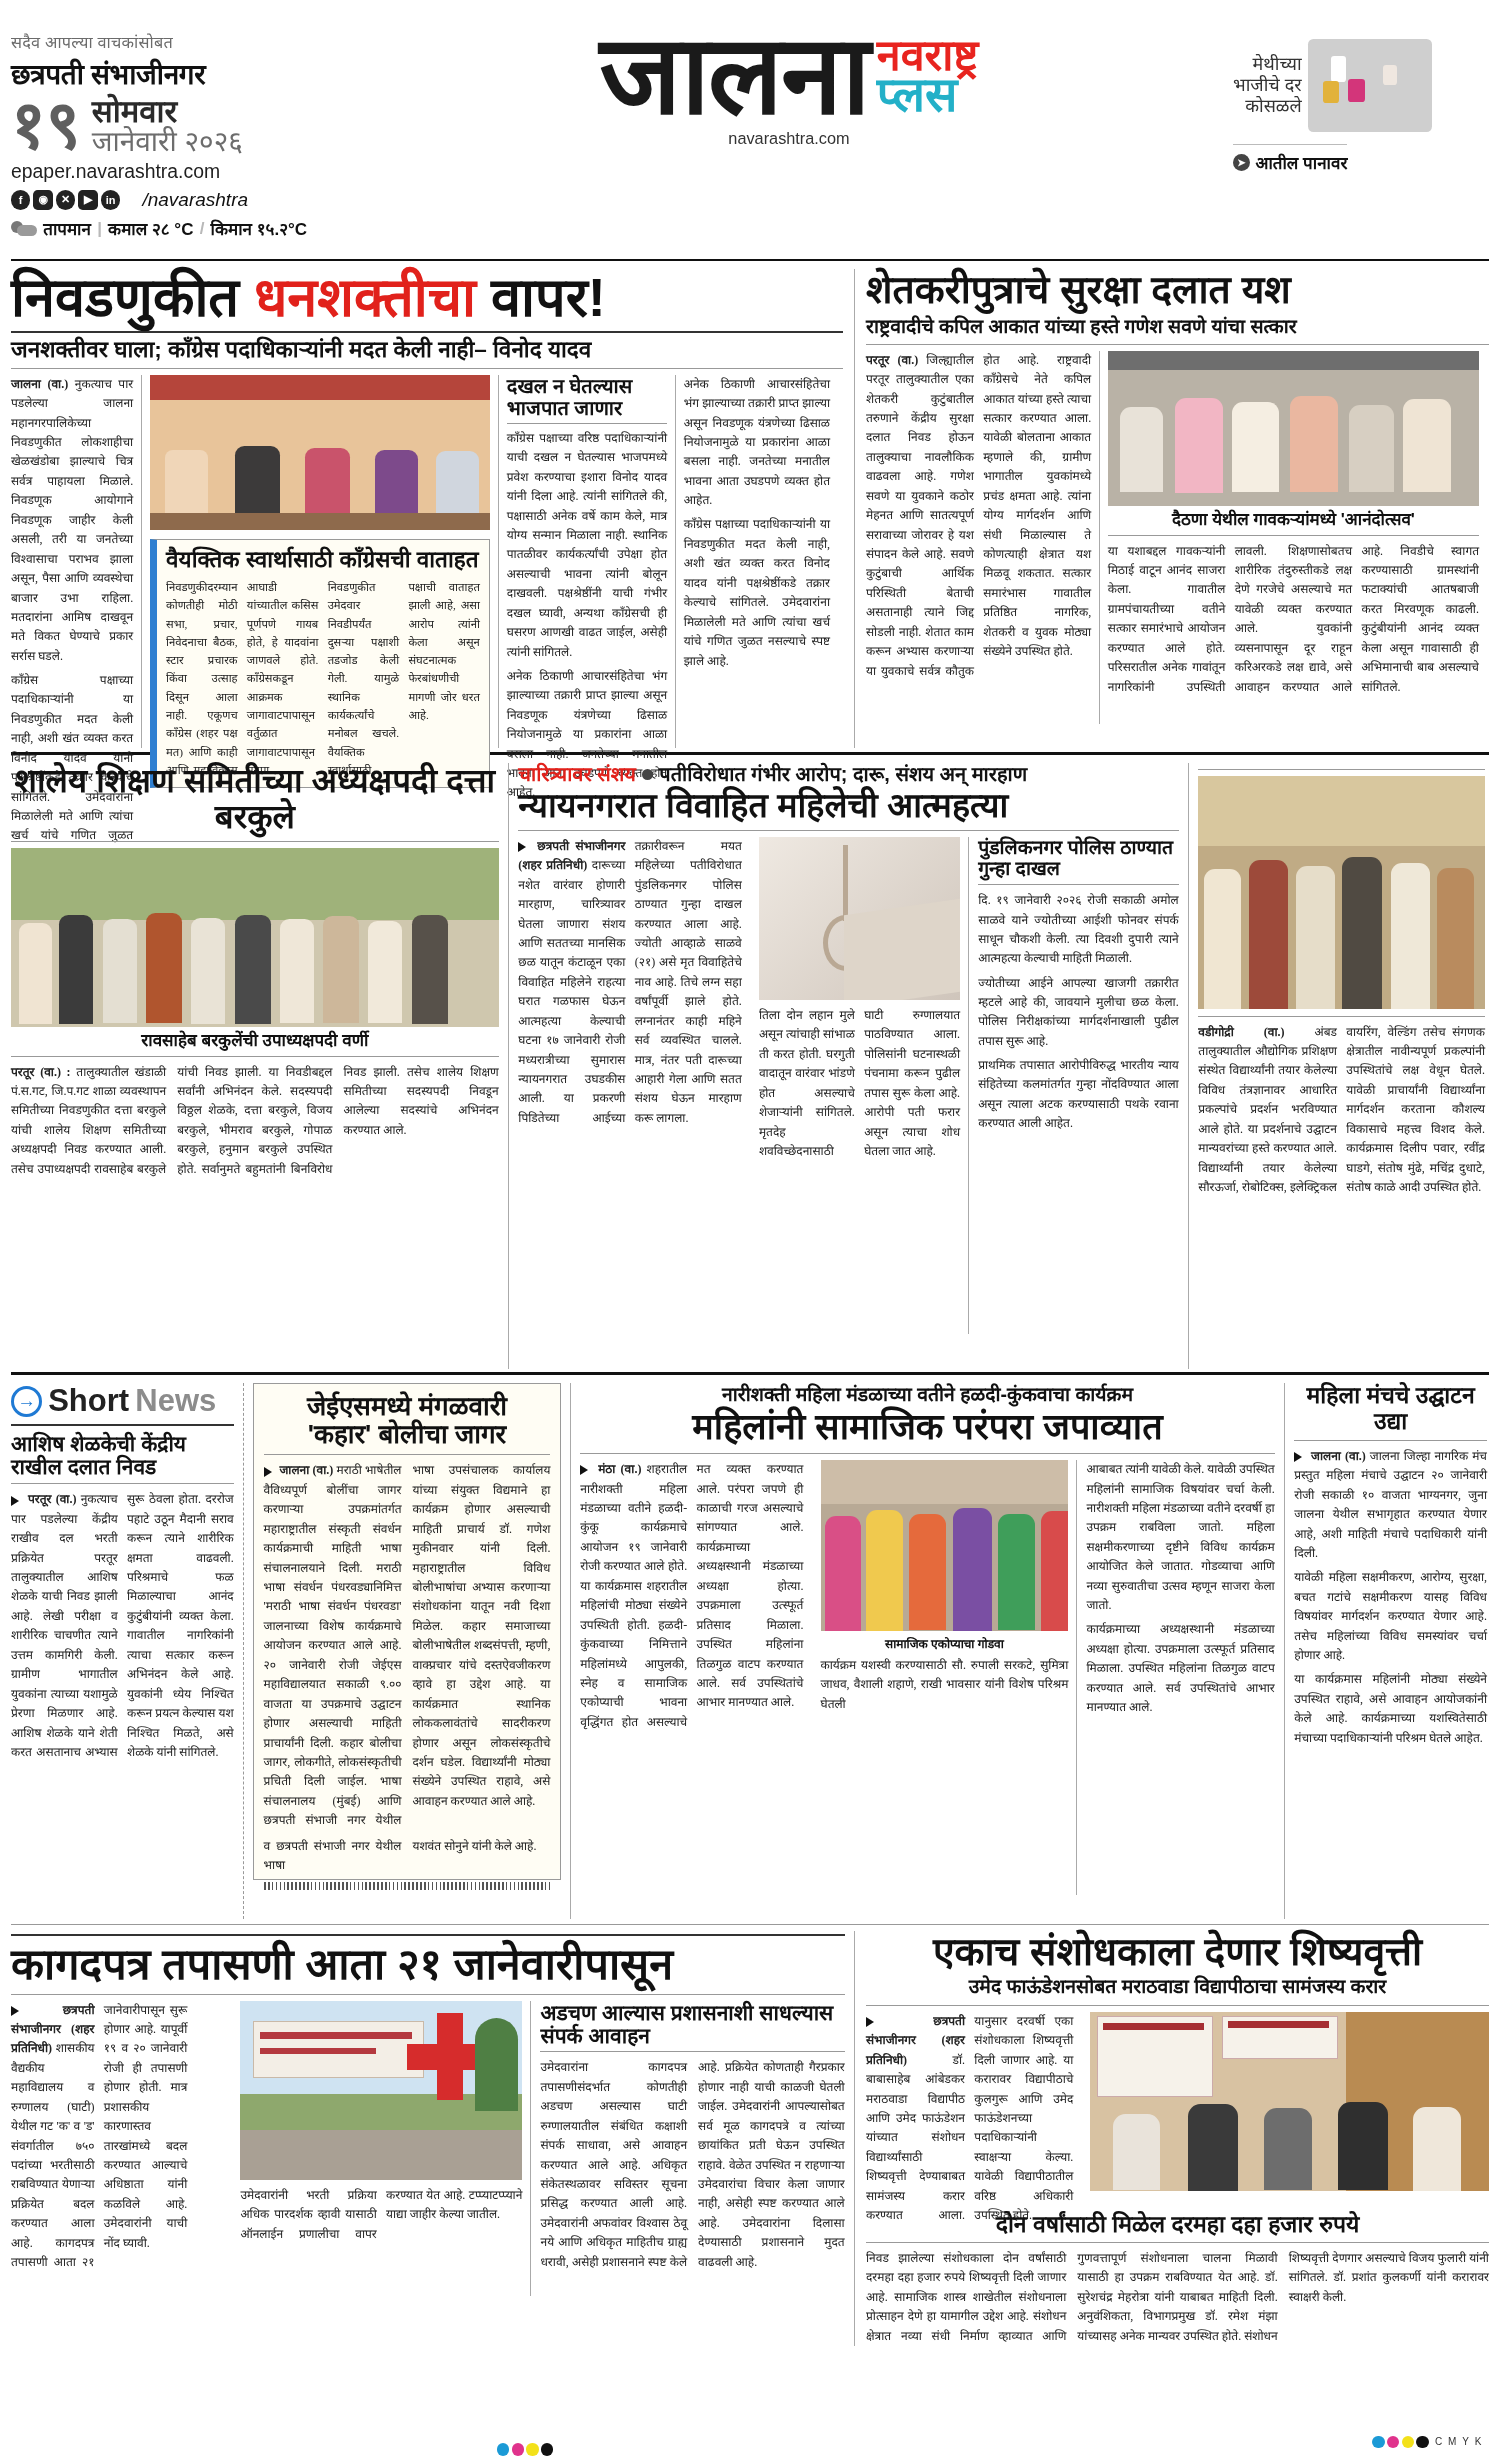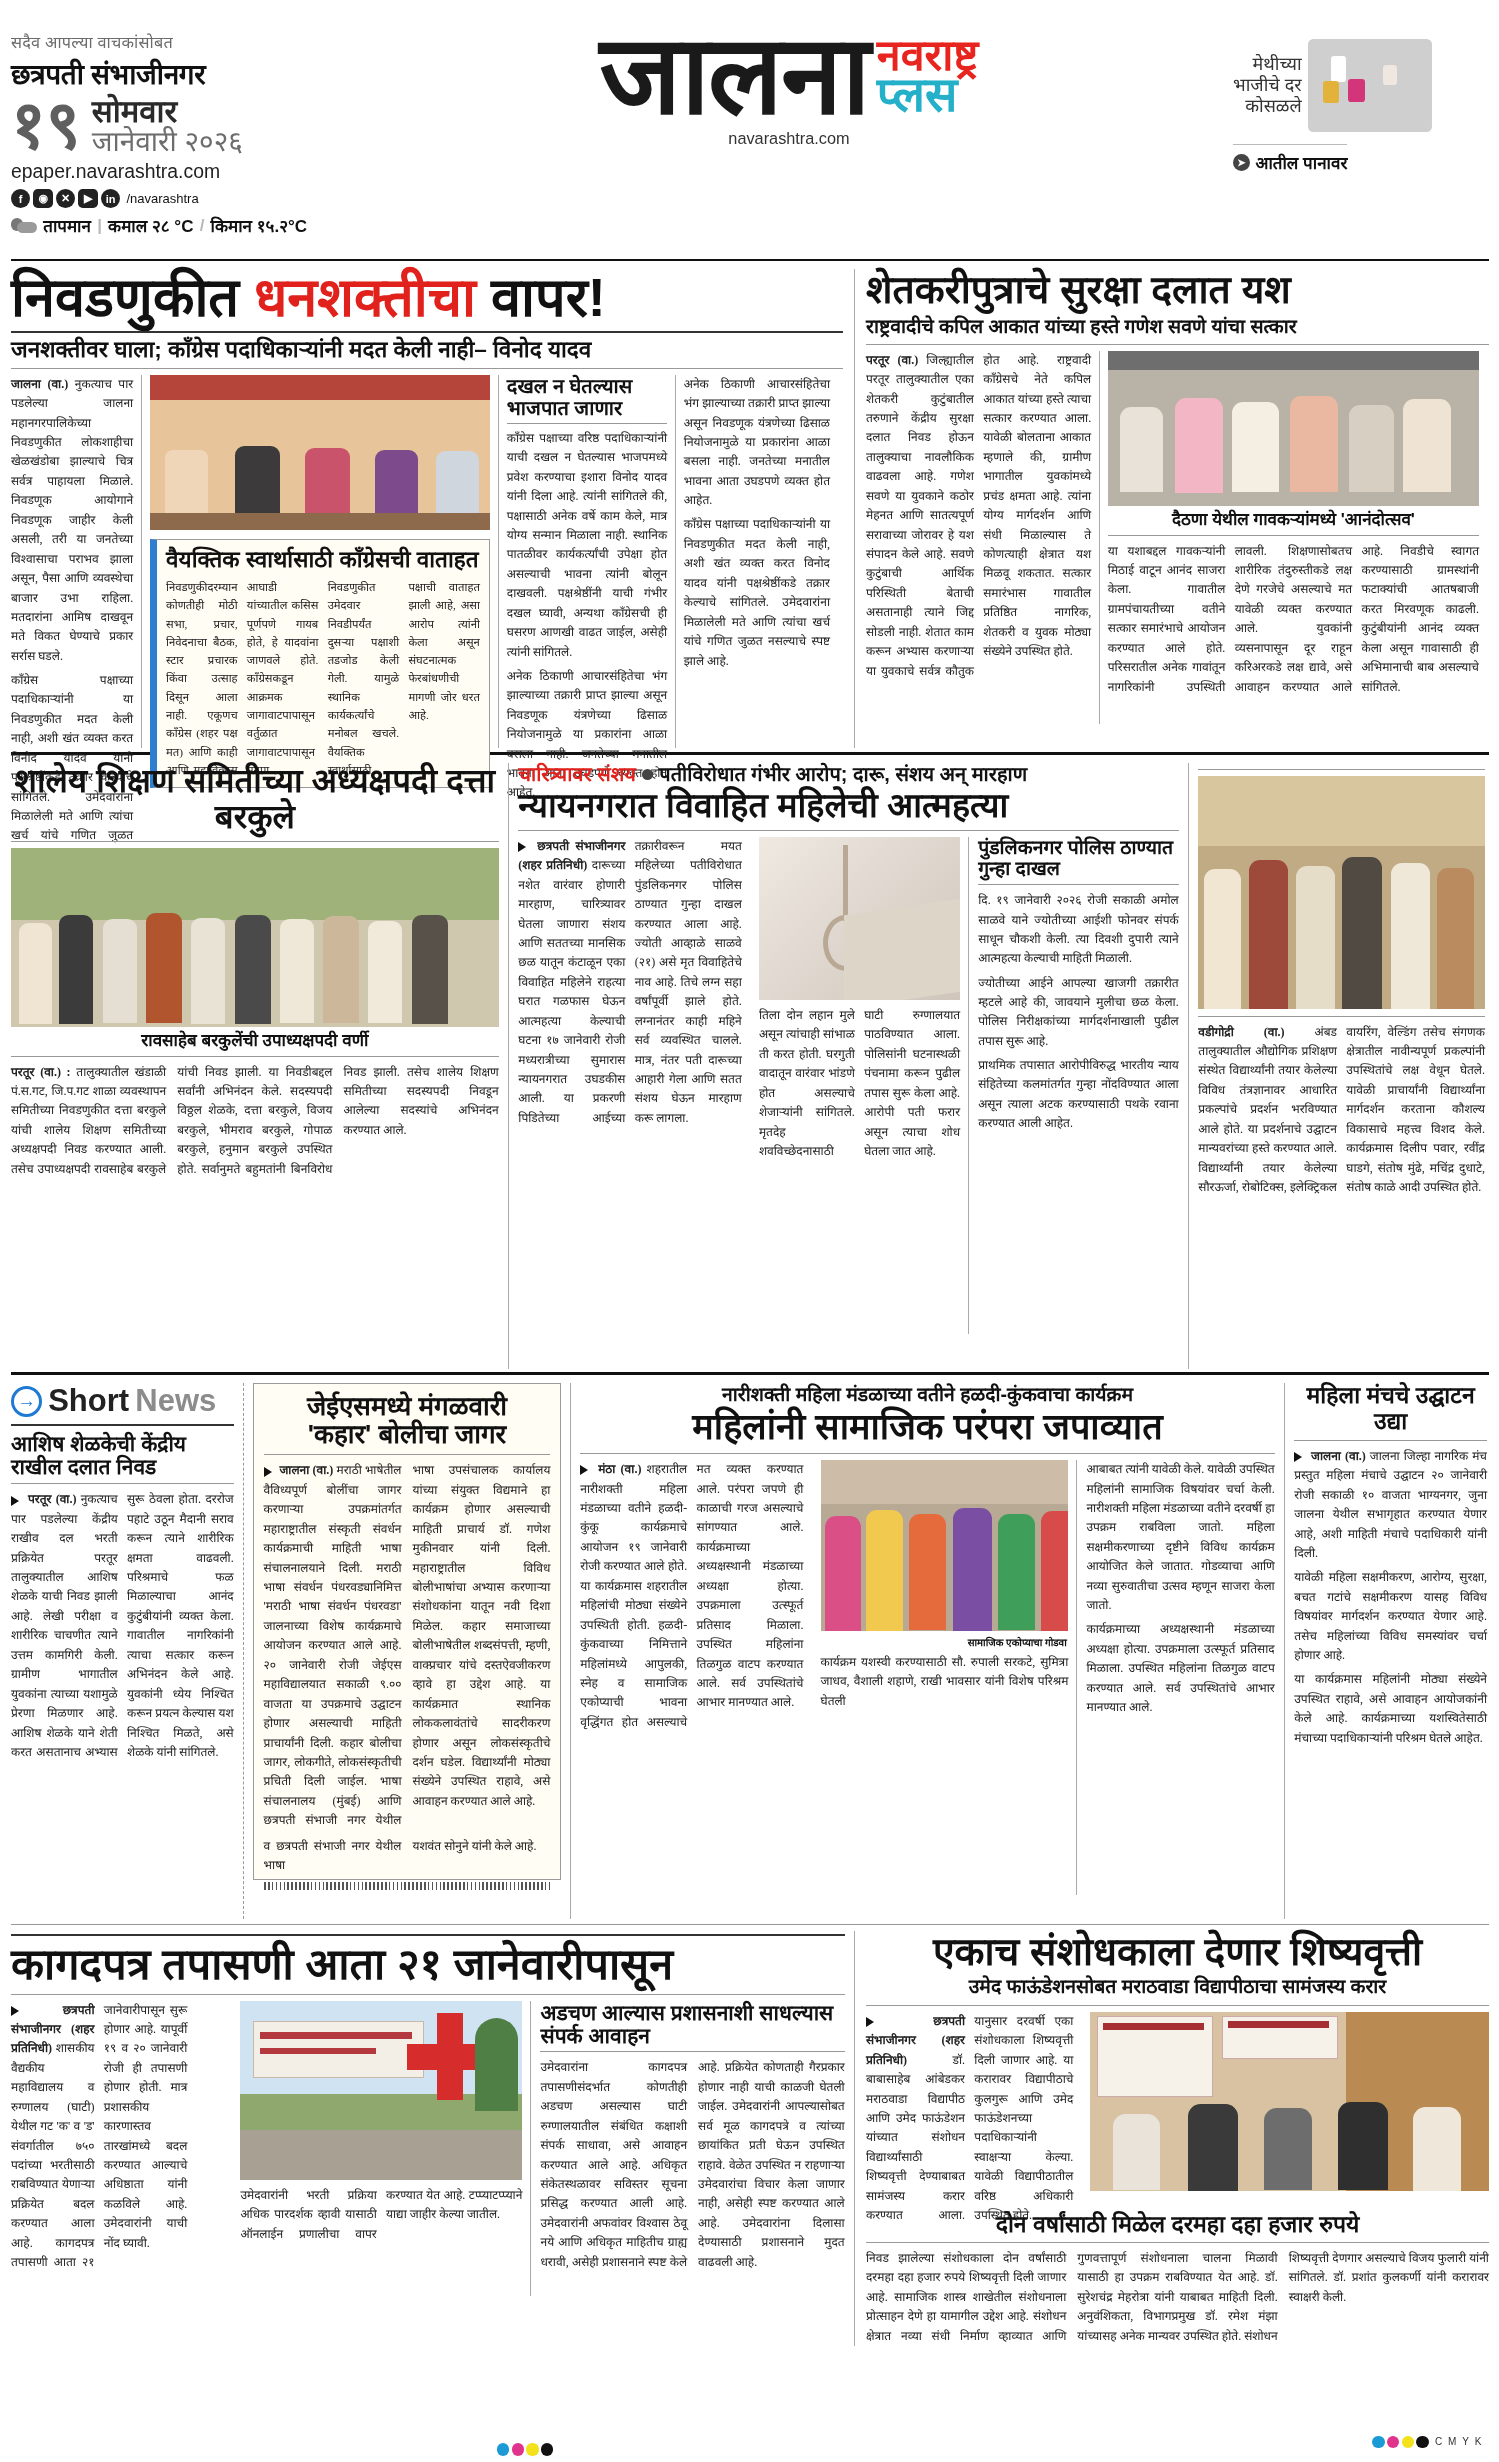--- a/index.html
+++ b/index.html
@@ -22,21 +22,21 @@
   .mh-daynum { font-size:67px; font-weight:bold; color:#5f5f5f; line-height:.92; font-family:"Liberation Sans",sans-serif;}
   .mh-dd { margin-left:11px; padding-top:1.6px; }
   .mh-weekday { font-size:31px; font-weight:bold; color:#2a2a2a; line-height:1; font-family:"Liberation Sans",sans-serif;}
   .mh-monthyear { font-size:28px; color:#6d6d6d; line-height:1.1; font-family:"Liberation Sans",sans-serif;}
   .mh-epaper { font-size:19.4px; color:#1f1f1f; margin-top:3.1px; font-family:"Liberation Sans",sans-serif;}
   .mh-social { display:flex; align-items:center; gap:3.1px; margin-top:5.4px; }
   .sicon { width:19.4px; height:19.4px; border-radius:50%; background:#222; color:#fff;
            display:flex; align-items:center; justify-content:center; font-size:11px; font-weight:bold;
            font-family:"Liberation Sans",sans-serif; }
   .sicon.sq { border-radius:4.7px; }
-  .mh-handle { font-size:13px; margin-left:3px; font-family:"Liberation Sans",sans-serif;}
+  .mh-handle { font-size:19px; margin-left:19px; font-family:"Liberation Sans",sans-serif;font-style:italic;}
   .mh-temp { display:flex; align-items:center; gap:6.2px; margin-top:6.2px; font-size:17px;
              font-family:"Liberation Sans",sans-serif; font-weight:bold;}
   .wicon { width:26px; height:20px; position:relative; }
   .wicon .sun { position:absolute; left:0; top:2.3px; width:12.4px; height:12.4px; border-radius:50%; background:#777; }
   .wicon .cloud { position:absolute; right:0; top:6.2px; width:20px; height:11px; border-radius:7px; background:#9a9a9a; }
   .tsep { color:#b9b9b9; }
 
   .mh-logo { flex:1; text-align:center; position:relative; padding-top:22px; }
   .logo-row { display:flex; align-items:flex-end; justify-content:center; }
   .logo-jalna { font-size:110px; font-weight:bold; line-height:.82; color:#1a1a1a;
@@ -75,21 +75,21 @@
   .dline { font-weight:bold; }
   .sep-v { border-left:0.8px solid #aaa; }
   .hr-thin { height:0.8px; background:#999; }
   .hr-med { height:1.6px; background:#333; }
   .hr-thick { height:3.1px; background:#111; }
 
   
   .ph { position:relative; overflow:hidden; background:#cfcfcf; }
   .cap { font-size:17px; font-weight:bold; text-align:center; font-family:"Liberation Sans",sans-serif;
          padding:4.7px 3.1px 3.1px; line-height:1.15;}
-  .cap-sm { font-size:10px; font-weight:bold; text-align:right; font-family:"Liberation Sans",sans-serif; padding:3.9px 1.6px;}
+  .cap-sm { font-size:12px; font-weight:bold; text-align:center; font-family:"Liberation Sans",sans-serif; padding:3.9px 1.6px;}
 
   .bullet { display:inline-block; width:0; height:0; border-left:8.5px solid #111;
             border-top:5.4px solid transparent; border-bottom:5.4px solid transparent; margin-right:4.7px;
             vertical-align:middle;}
   .dot { display:inline-block; width:11px; height:11px; border-radius:50%; background:#444; vertical-align:middle; margin:0 6.2px;}
 
   
   .boxed { border:1.6px solid #9a9a9a; background:#fffdf4; padding:7.8px 9.3px; }
   .boxedblue { border-left:7px solid #2f7fd0; padding-left:9.3px; }
 

